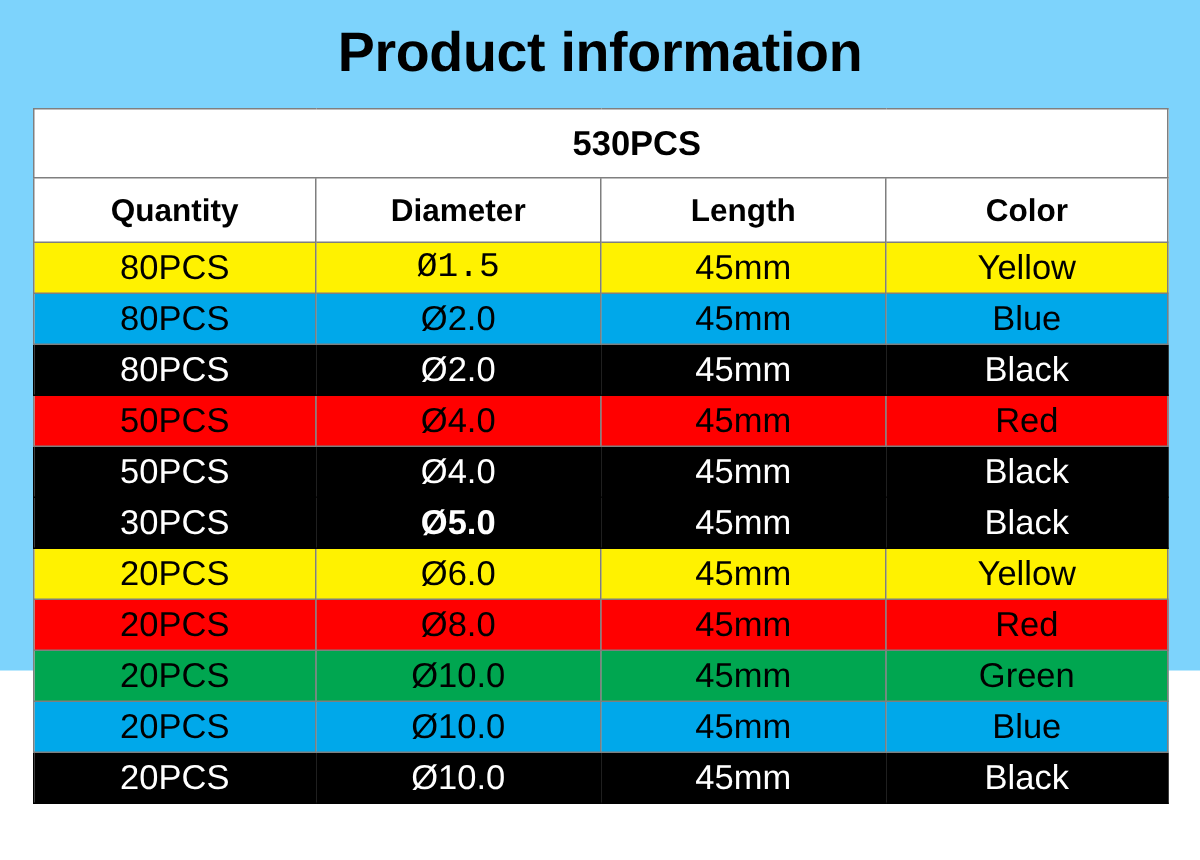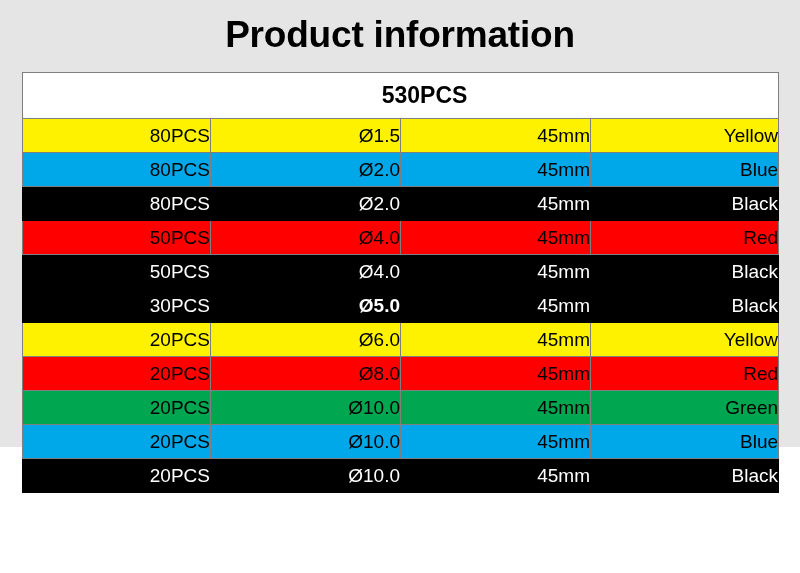--- a/index.html
+++ b/index.html
@@ -12,21 +12,21 @@
     height: 573px;
     background: #ffffff;
     font-family: "Liberation Sans", sans-serif;
     overflow: hidden;
   }
 
   #page {
     position: relative;
     width: 800px;
     height: 447px;
-    background: #e5e5e5;
+    background: #7dd3fc;
   }
 
   
   .page-title {
     position: absolute;
     left: 0;
     top: 13px;
     width: 800px;
     text-align: center;
     font-size: 37px;
@@ -78,23 +78,22 @@
     height: 42px;
     font-size: 21px;
     font-weight: bold;
     background: #ffffff;
     color: #000000;
   }
 
   
   .row-data td {
     height: 33px;
-    font-size: 19px;
+    font-size: 23px;
     font-weight: normal;
-    text-align: right;
   }
 
   
   .row-data.is-dark td {
     border-color: #000000;
     color: #ffffff;
   }
 
   .spec-table tr.row-data td:first-child { border-left-color: #7f7f7f; }
   .spec-table tr.row-data td:last-child  { border-right-color: #7f7f7f; }
@@ -110,24 +109,30 @@
     <colgroup>
       <col class="c-qty">
       <col class="c-dia">
       <col class="c-len">
       <col class="c-col">
     </colgroup>
     <tbody>
       <tr class="row-total">
         <td colspan="4">530PCS</td>
       </tr>
+      <tr class="row-header">
+        <td>Quantity</td>
+        <td>Diameter</td>
+        <td>Length</td>
+        <td>Color</td>
+      </tr>
 
     <tr class="row-data">
           <td style="background: rgb(255, 242, 0); color: rgb(0, 0, 0);">80PCS</td>
-          <td style="background: rgb(255, 242, 0); color: rgb(0, 0, 0);">Ø1.5</td>
+          <td style="background: rgb(255, 242, 0); color: rgb(0, 0, 0); font-family: Liberation Mono, monospace;">Ø1.5</td>
           <td style="background: rgb(255, 242, 0); color: rgb(0, 0, 0);">45mm</td>
           <td style="background: rgb(255, 242, 0); color: rgb(0, 0, 0);">Yellow</td>
         </tr>
         <tr class="row-data">
           <td style="background: rgb(0, 168, 234); color: rgb(0, 0, 0);">80PCS</td>
           <td style="background: rgb(0, 168, 234); color: rgb(0, 0, 0);">Ø2.0</td>
           <td style="background: rgb(0, 168, 234); color: rgb(0, 0, 0);">45mm</td>
           <td style="background: rgb(0, 168, 234); color: rgb(0, 0, 0);">Blue</td>
         </tr>
         <tr class="row-data is-dark">

